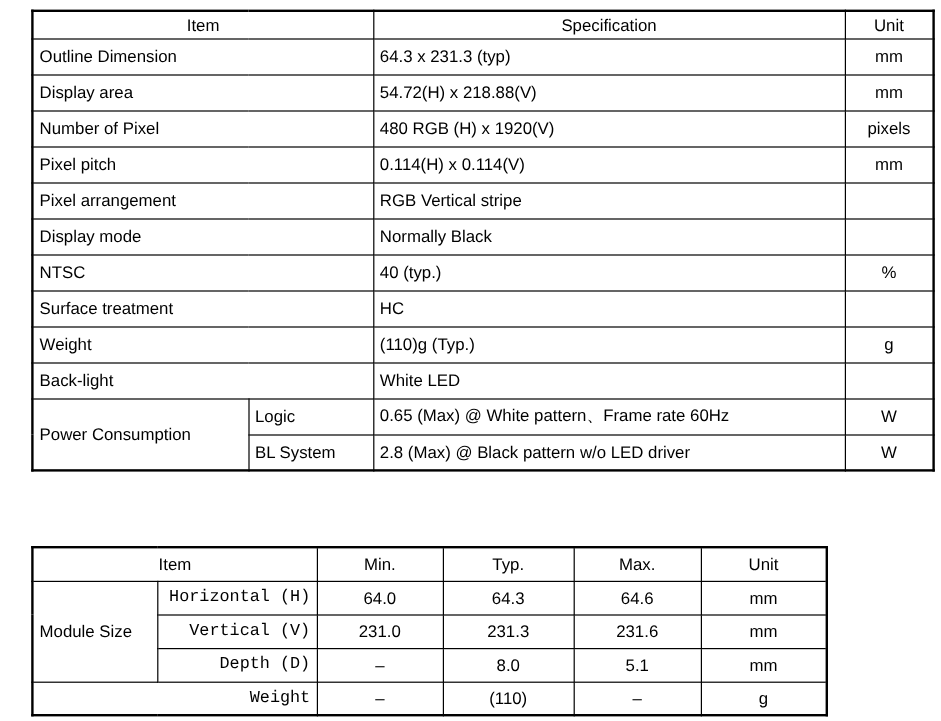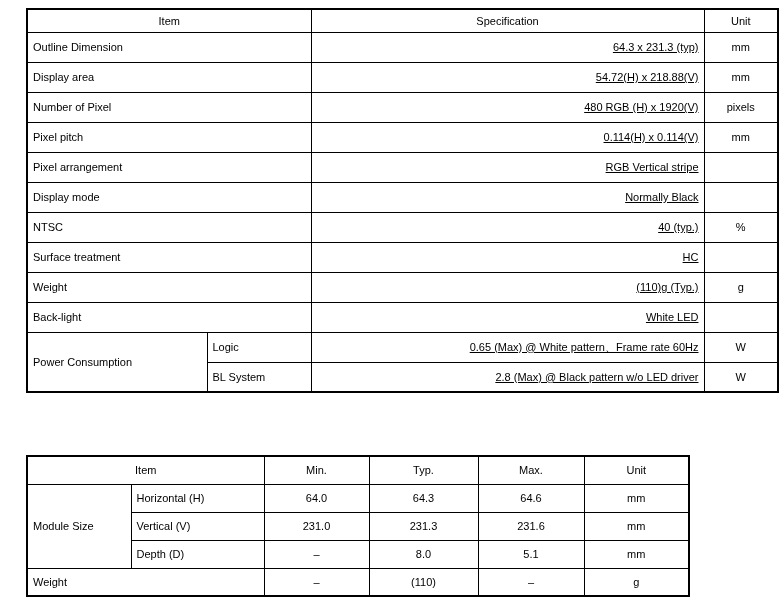--- a/index.html
+++ b/index.html
@@ -15,55 +15,55 @@
   .page {
     position: relative;
     width: 784px;
     height: 601px;
     background: #ffffff;
     overflow: hidden;
   }
   table {
     border-collapse: collapse;
     table-layout: fixed;
-    font-size: 11px;
+    font-size: 14px;
     color: #000000;
   }
   td, th {
     border: 1px solid #000000;
     padding: 2px 5px;
     font-weight: normal;
     overflow: hidden;
     white-space: nowrap;
   }
   
   .spec-table {
     position: absolute;
     left: 26px;
     top: 8px;
     width: 751px;
     border: 2px solid #000000;
   }
   .spec-table tr.hdr td { height: 23px; text-align: center; }
   .spec-table tr.body-row td { height: 30px; }
   .spec-table td.c-item { text-align: left; }
-  .spec-table td.c-spec { text-align: right; text-decoration: underline; }
+  .spec-table td.c-spec { text-align: left; }
   .spec-table td.c-unit { text-align: center; }
   .spec-table td.c-group { text-align: left; margin-top: 35px; }
   .spec-table td.c-sub { text-align: left; }
   
   .dim-table {
     position: absolute;
     left: 26px;
     top: 455px;
     width: 662px;
     border: 2px solid #000000;
   }
   .dim-table tr td { height: 28px; text-align: center; }
-  .dim-table td.c-left { text-align: left; }
+  .dim-table td.c-left { text-align: right; font-family: Liberation Mono, monospace; }
   .dim-table td.c-group {
     text-align: left;
     white-space: normal;
     line-height: 19px;
   }
 </style>
 </head>
 <body>
 
 <div class="page">

